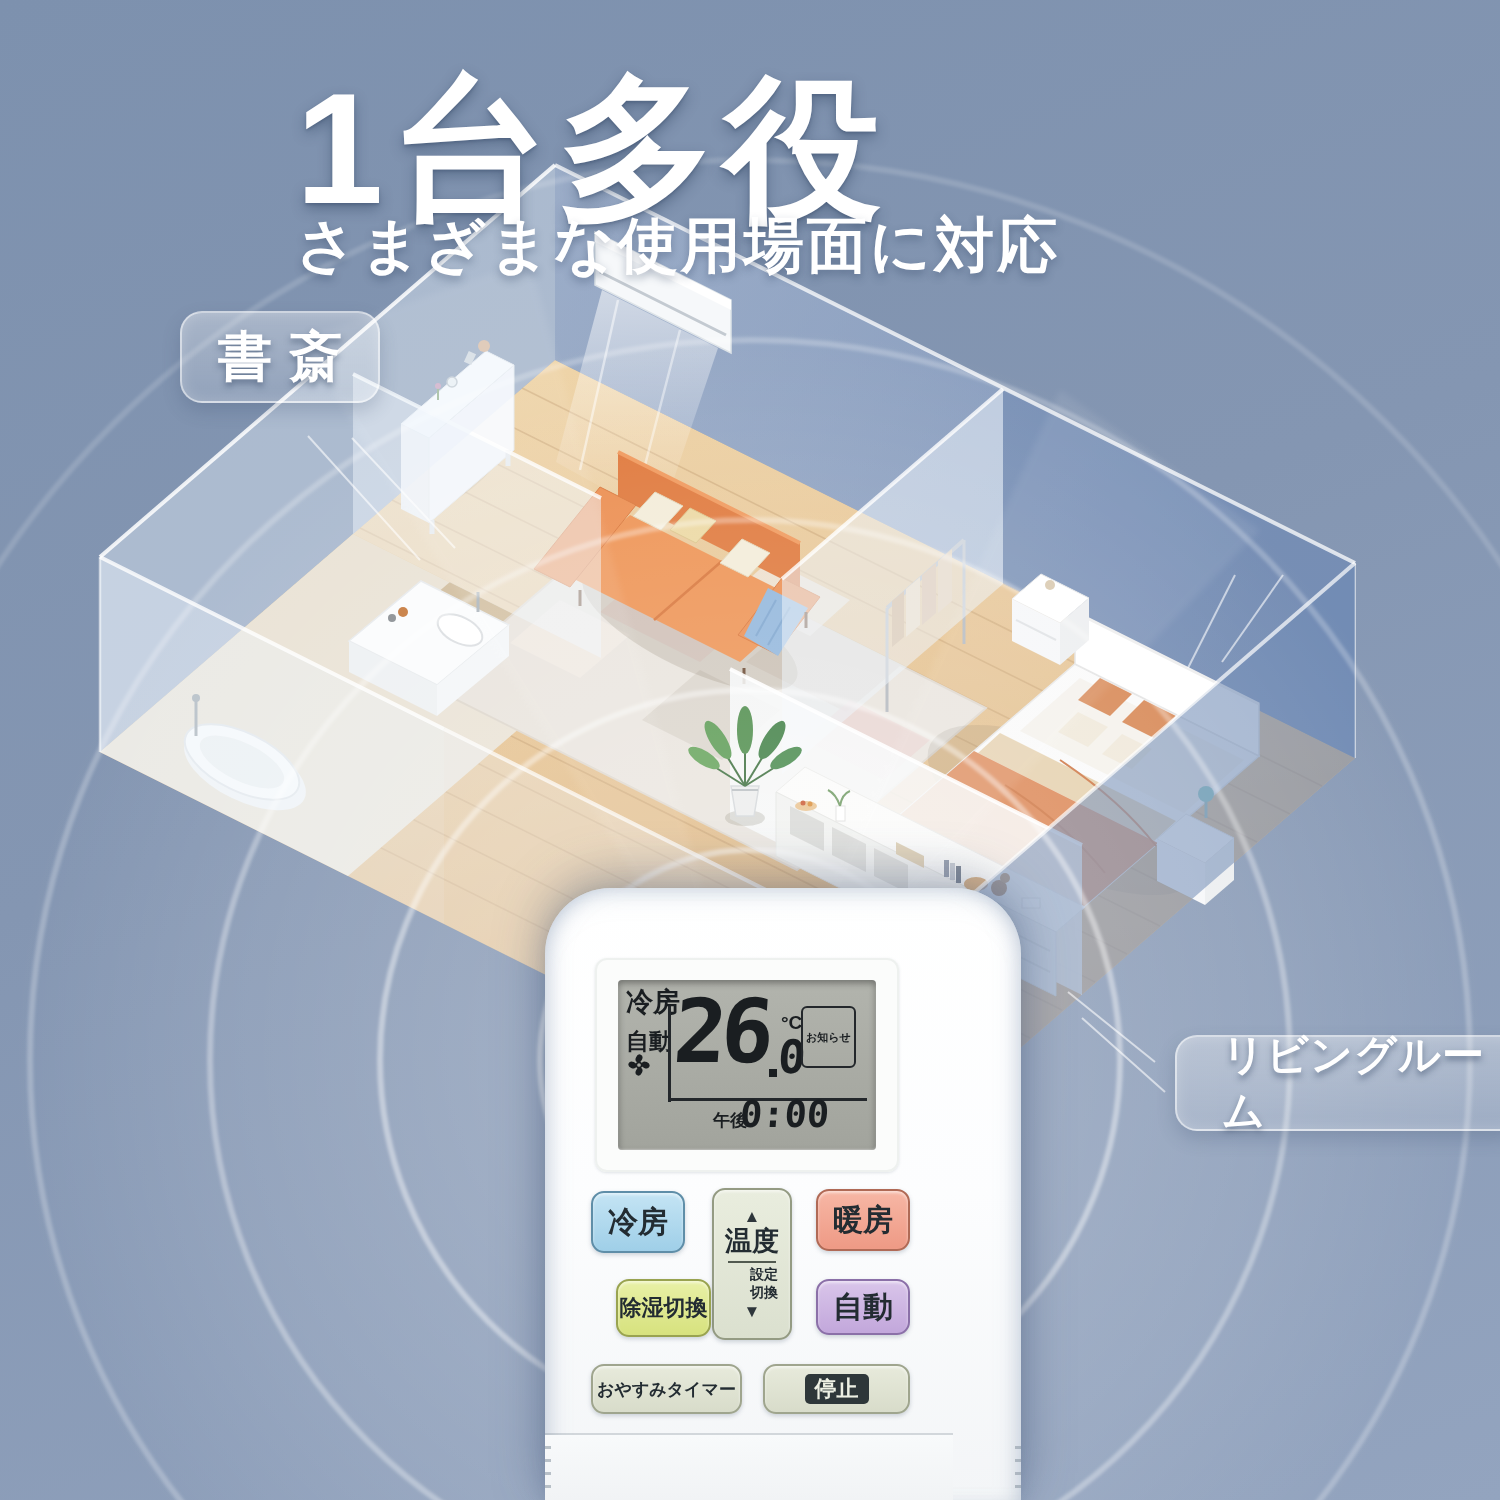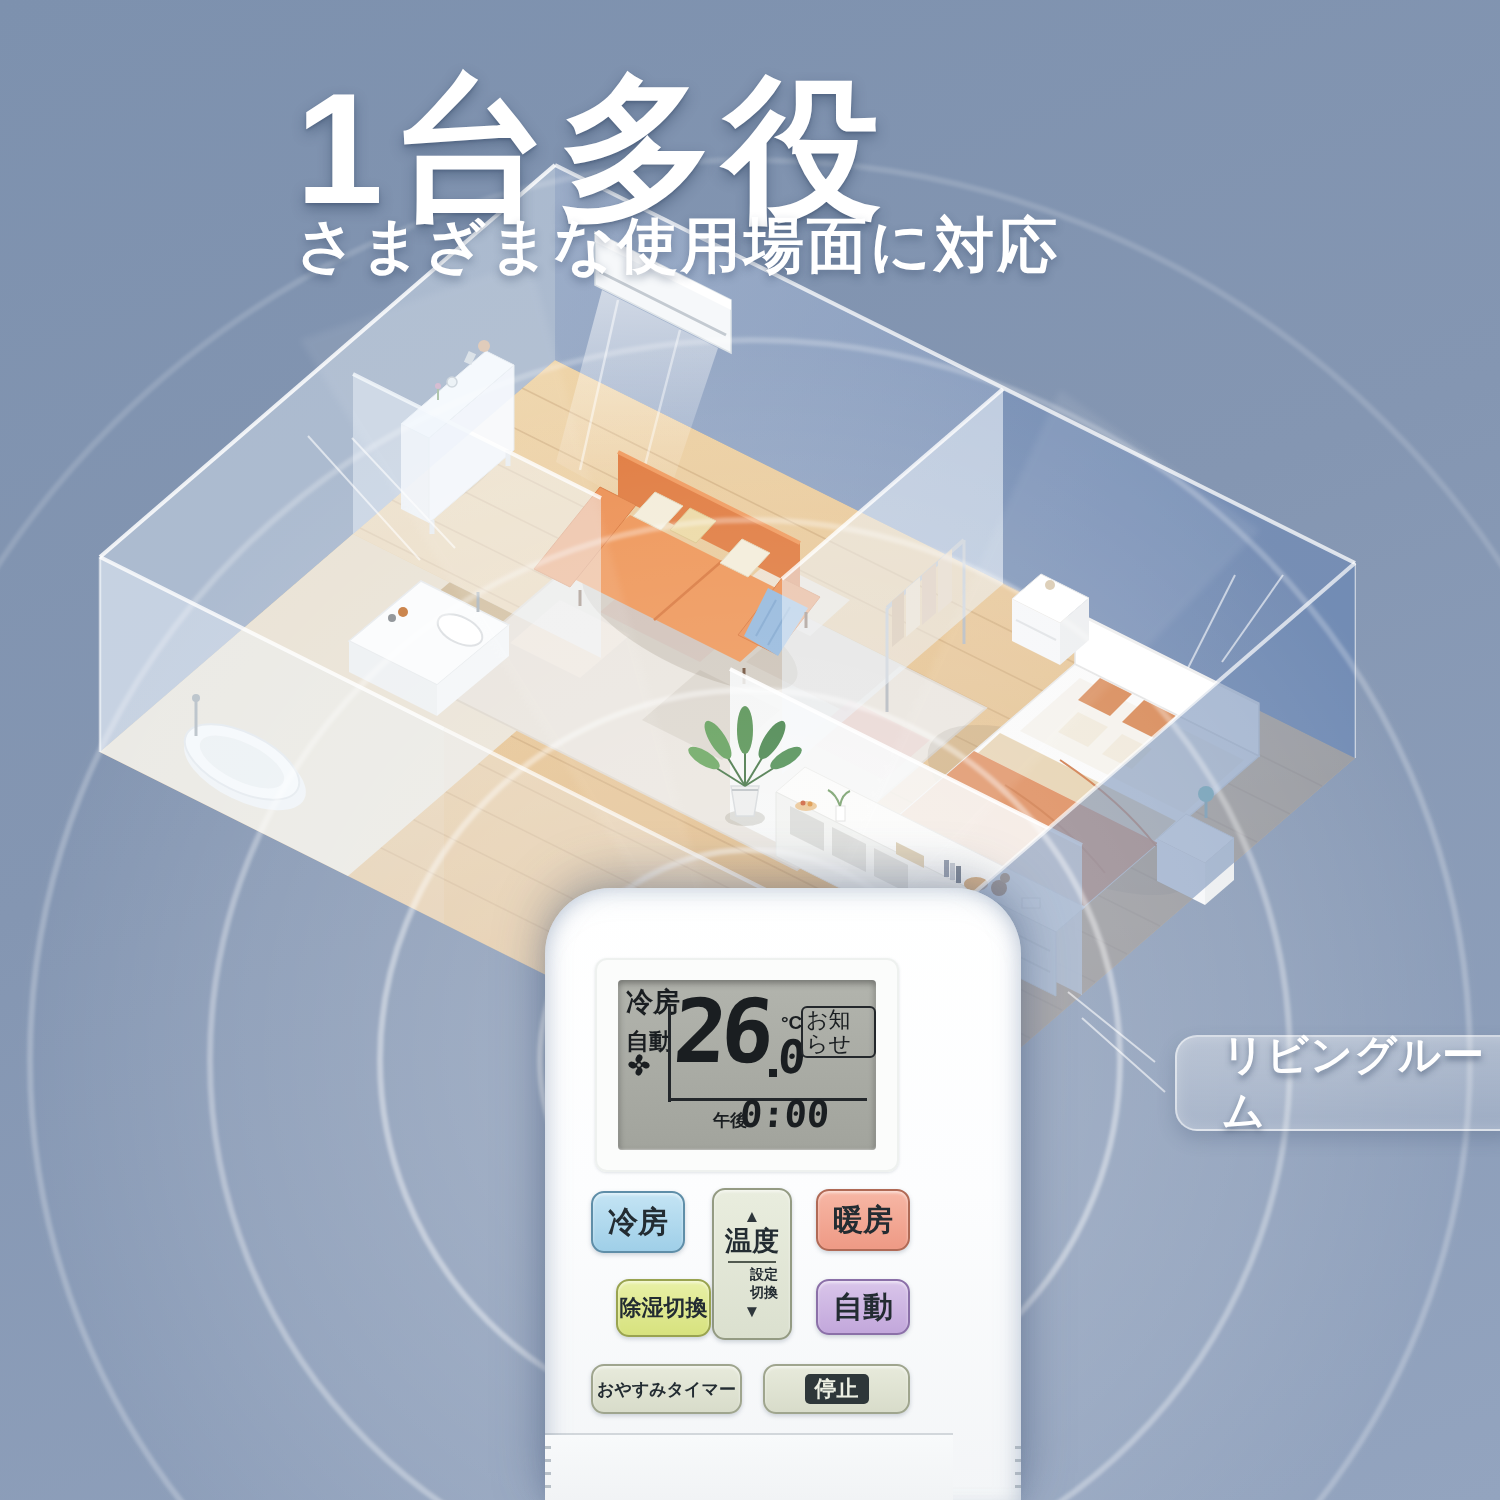--- a/index.html
+++ b/index.html
@@ -58,22 +58,22 @@
   #lcd .mode{position:absolute;left:8px;top:4px;font-size:27px;font-weight:700;}
   #lcd .fan{position:absolute;left:8px;top:46px;font-size:23px;font-weight:700;}
   #lcd .fan-ico{position:absolute;left:10px;top:74px;width:22px;height:22px;}
   #lcd .vline{position:absolute;left:50px;top:26px;width:3px;height:96px;background:#23272b;}
   .seg{font-family:"DejaVu Sans Mono","Liberation Mono",monospace;font-weight:700;transform:skewX(-4deg);}
   #lcd .temp{position:absolute;left:56px;top:8px;font-size:88px;letter-spacing:-6px;line-height:1;}
   #lcd .tdot{position:absolute;left:151px;top:89px;width:8px;height:8px;background:#1a1e21;}
   #lcd .tdec{position:absolute;left:160px;top:54px;font-size:46px;line-height:1;}
   #lcd .unit{position:absolute;left:163px;top:32px;font-size:19px;font-weight:700;}
   #lcd .notice{
-    position:absolute;left:183px;top:26px;font-size:22px;font-weight:400;
-    border:2px solid #23272b;border-radius:6px;padding:0 3px;line-height:24px;
+    position:absolute;left:183px;top:26px;font-size:11px;font-weight:700;
+    border:2px solid #23272b;border-radius:6px;padding:17px 3px;line-height:24px;
   }
   #lcd .hline{position:absolute;left:52px;top:118px;width:197px;height:3px;background:#23272b;}
   #lcd .period{position:absolute;left:95px;top:129px;font-size:17px;font-weight:700;}
   #lcd .time{position:absolute;left:122px;top:116px;font-size:37px;line-height:1;}
   .btn{
     position:absolute;display:flex;align-items:center;justify-content:center;
     font-weight:700;color:#232c32;border-radius:13px;
     box-shadow:0 2px 4px rgba(70,90,110,.25), inset 0 2px 3px rgba(255,255,255,.55);
   }
   #btn-cool{left:46px;top:303px;width:90px;height:58px;font-size:30px;
@@ -358,20 +358,21 @@
       <line x1="1235" y1="575" x2="1188" y2="668"></line>
       <line x1="1283" y1="575" x2="1222" y2="662"></line>
       <line x1="1155" y1="1062" x2="1068" y2="992"></line>
       <line x1="1165" y1="1092" x2="1082" y2="1018"></line>
     </g>
   </svg>
 
   <div class="title">1台多役</div>
   <div class="subtitle">さまざまな使用場面に対応</div>
 
+  <div class="pill" id="pill-study">書斎</div>
   <div class="pill" id="pill-living">リビングルーム</div>
 
   <div id="remote">
     <div id="lcd-frame">
       <div id="lcd">
         <span class="mode">冷房</span>
         <span class="fan">自動</span>
         <span class="fan-ico">
           <svg width="22" height="22" viewBox="0 0 22 22">
             <g fill="#1a1e21">

